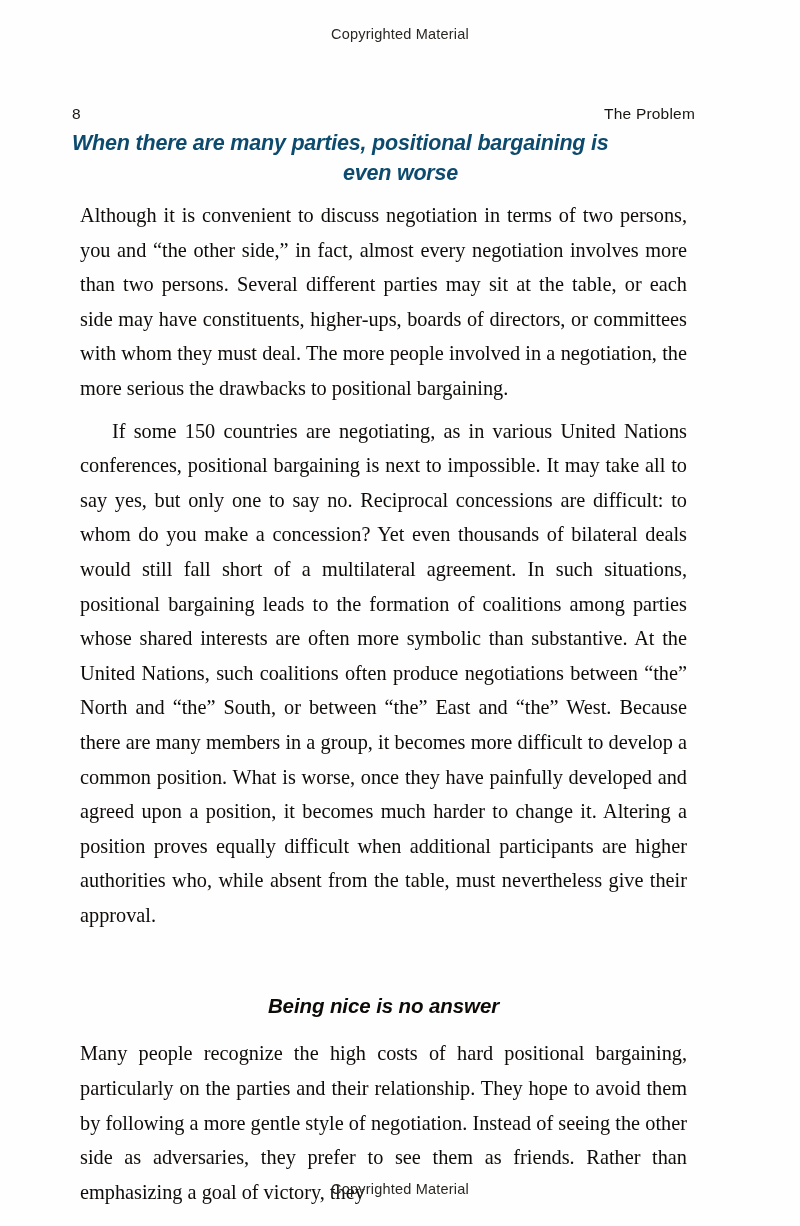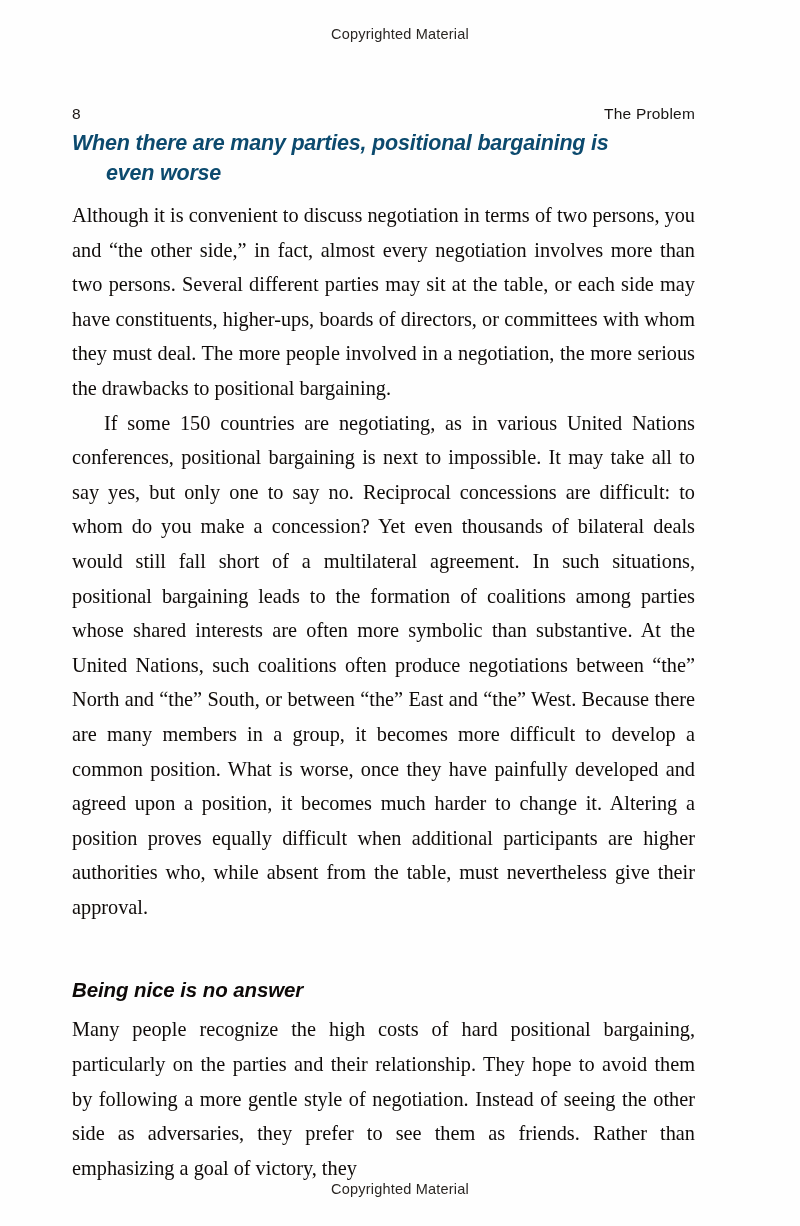--- a/index.html
+++ b/index.html
@@ -75,33 +75,35 @@
     font-size: 21.5px;
     line-height: 30px;
     letter-spacing: -0.2px;
     color: #0c4a6e;
     padding-left: 0;
     text-indent: 0;
   }
   h2.section-a .wrap2 {
     display: block;
     padding-left: 34px;
+    text-align: center;
   }
   h2.section-b {
     margin: 0;
     font-family: "Liberation Sans", sans-serif;
     font-weight: bold;
     font-style: italic;
     font-size: 20.5px;
     line-height: 28px;
     letter-spacing: -0.1px;
     color: #0e0a08;
+    text-align: center;
   }
   p.body {
-    margin: 0;
+    margin: 8px;
     font-family: "Liberation Serif", serif;
     font-size: 20.3px;
     line-height: 34.6px;
     text-align: justify;
     text-justify: inter-word;
     color: #0f0b09;
     -webkit-hyphens: none;
     hyphens: none;
   }
   p.first {

